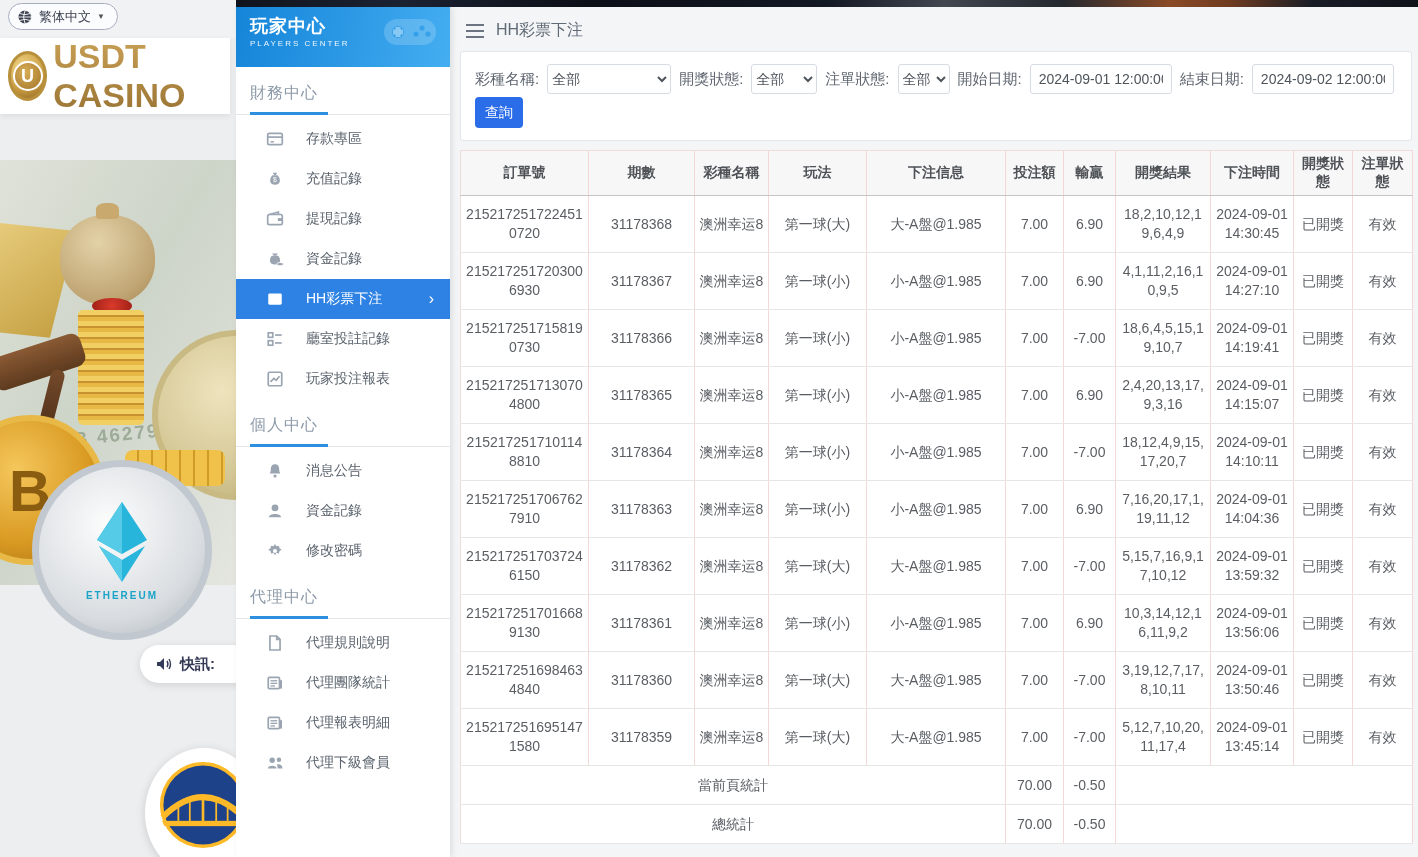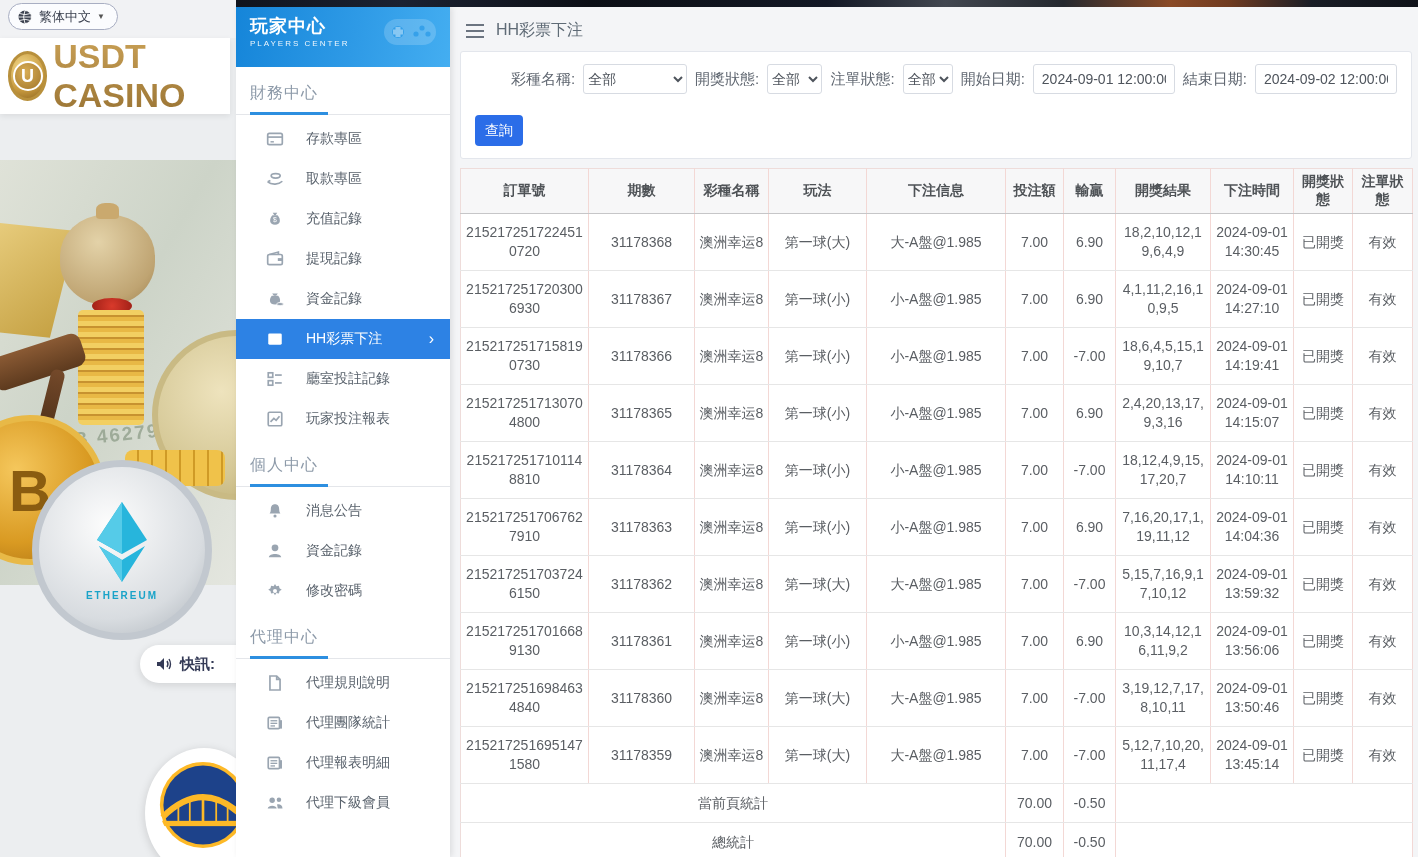--- a/index.html
+++ b/index.html
@@ -98,27 +98,27 @@
   .menu-item .chev { position:absolute; right:16px; font-size:16px; color:#fff; }
 
   
   .main { position:absolute; left:450px; top:7px; right:0; bottom:0; background:#f4f5f7; }
   .page-header { display:flex; align-items:center; gap:12px; padding:13px 0 0 16px; }
   .hamburger { width:18px; height:14px; display:flex; flex-direction:column; justify-content:space-between; cursor:pointer; }
   .hamburger span { display:block; height:2px; background:#6b7480; }
   .page-title { font-size:16px; color:#5f6b76; }
   .filter-card { margin:10px 10px 0 10px; background:#fff; border:1px solid #e3e6ec;
     border-radius:3px; padding:12px 14px; width:952px; }
-  .filter-row { display:flex; align-items:center; gap:8px; flex-wrap:nowrap;margin-left:36px; }
+  .filter-row { display:flex; align-items:center; gap:8px; flex-wrap:nowrap; }
   .f-label { font-size:15px; color:#5f6670; white-space:nowrap; }
   select, .date-input { height:30px; border:1px solid #d7dbe2; border-radius:3px;
     background:#fff; color:#4e545c; font-size:14px; font-family:inherit; }
   .sel-lottery { width:124px; } .sel-draw { width:66px; } .sel-order { width:52px; }
   .date-input { width:142px; padding:0 8px; }
-  .query-btn { margin-top:21px; width:48px; height:31px; background:#2b6de8; color:#fff;
+  .query-btn { margin-top:3px; width:48px; height:31px; background:#2b6de8; color:#fff;
     border:none; border-radius:4px; font-size:14px; font-family:inherit; cursor:pointer; }
 
   
   table.data { margin:9px 0 0 10px; width:952px; border-collapse:collapse; background:#fff;
     table-layout:fixed; border:1px solid #eedcda; }
   table.data th, table.data td { border-right:1px solid #f3d8d5; border-bottom:1px solid #e6e6e6;
     text-align:center; font-size:14px; padding:4px 3px; overflow:hidden; }
   table.data th { height:42px; color:#4e5256; font-weight:bold; background:#f7f7f8;
     border-bottom:1px solid #c6c6c8; }
   table.data td { height:57px; color:#5a5e63; line-height:1.35; }
@@ -228,30 +228,20 @@
             <rect x="1.5" y="3" width="13" height="10" rx="1.5" fill="none" stroke="currentColor" stroke-width="1.5"></rect>
             <line x1="1.5" y1="6.3" x2="14.5" y2="6.3" stroke="currentColor" stroke-width="1.5"></line>
             <line x1="4" y1="10.5" x2="7" y2="10.5" stroke="currentColor" stroke-width="1.3"></line>
           </svg>
         </span>
         <span>存款專區</span>
       </div>
       <div class="menu-item">
         <span class="mi-icon">
           <svg viewBox="0 0 16 16">
-            <ellipse cx="8.6" cy="5.2" rx="4" ry="2" fill="none" stroke="currentColor" stroke-width="1.5"></ellipse>
-            <path d="M1.5 10.5 C5 13.5 11.5 13 14.5 10" fill="none" stroke="currentColor" stroke-width="1.5"></path>
-            <path d="M1.5 10.5 l2.4 -1.2" fill="none" stroke="currentColor" stroke-width="1.5"></path>
-          </svg>
-        </span>
-        <span>取款專區</span>
-      </div>
-      <div class="menu-item">
-        <span class="mi-icon">
-          <svg viewBox="0 0 16 16">
             <path d="M6 2.5 h4 l-1.4 2.2 h-1.2 z" fill="currentColor"></path>
             <path d="M5.7 4.7 C2.6 8 2.8 13.2 8 13.2 C13.2 13.2 13.4 8 10.3 4.7 Z" fill="currentColor"></path>
             <text x="8" y="11" font-size="6" text-anchor="middle" fill="#fff">$</text>
           </svg>
         </span>
         <span>充值記錄</span>
       </div>
       <div class="menu-item">
         <span class="mi-icon">
           <svg viewBox="0 0 16 16">

